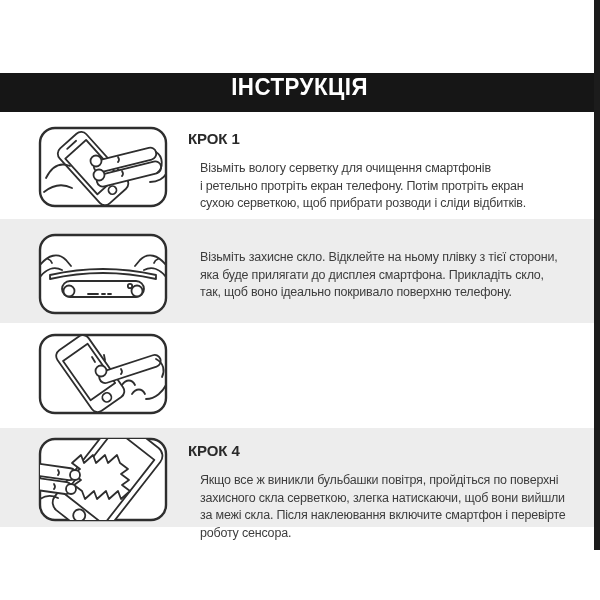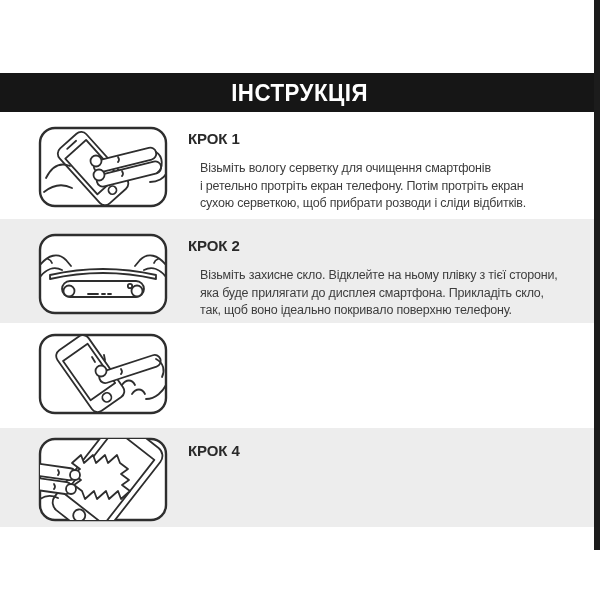--- a/index.html
+++ b/index.html
@@ -4,21 +4,21 @@
 <style>
   html,body{margin:0;padding:0;}
   body{
     width:600px;height:600px;position:relative;overflow:hidden;
     background:#ffffff;
     font-family:"Liberation Sans","DejaVu Sans",sans-serif;
     -webkit-font-smoothing:antialiased;
   }
   .header-bar{
     position:absolute;left:0;top:73px;width:600px;height:39px;
-    background:#161616;display:flex;align-items:center;justify-content:center;
+    background:#161616;display:flex;justify-content:center;
   }
   .header-title{
     color:#ffffff;font-size:24px;font-weight:bold;letter-spacing:.5px;
     transform:scaleX(.93);transform-origin:center;
   }
   .step{position:absolute;left:0;width:600px;}
   .step-1{top:112px;height:107px;background:#ffffff;}
   .step-2{top:219px;height:104px;background:#ededed;}
   .step-3{top:323px;height:105px;background:#ffffff;}
   .step-4{top:428px;height:99px;background:#ededed;padding-left:47px;}
@@ -103,21 +103,20 @@
         <path class="ln" d="M2 32 C 10 22 20 19 28 27 L 33 33"></path>
         <path class="ln" d="M2 44 C 8 36 16 33 24 37"></path>
         <path class="ln" d="M10 26 q3 1 4 4"></path>
         <path class="ln" d="M128 32 C 120 22 110 19 102 27 L 97 33"></path>
         <path class="ln" d="M128 44 C 122 36 114 33 106 37"></path>
         <path class="ln" d="M120 26 q-3 1 -4 4"></path>
       </g>
     </svg>
   </div>
   <div class="step-text">
-    <div class="step-label">КРОК 2</div>
     <div class="step-body">Візьміть захисне скло. Відклейте на ньому плівку з тієї сторони,
 яка буде прилягати до дисплея смартфона. Прикладіть скло,
 так, щоб воно ідеально покривало поверхню телефону.</div>
   </div>
 </div>
 
 <div class="step step-3">
   <div class="illu-wrap">
     <svg class="illu" viewBox="0 0 130 82">
       <clipPath id="c3">
@@ -165,16 +164,20 @@
         <rect class="lnf" x="-22" y="42" width="56" height="12" rx="6" transform="rotate(8 6 48)"></rect>
         <circle class="lnf" cx="33" cy="52" r="5"></circle>
         <path class="ln" d="M20 33 q2 3 0 5"></path>
         <path class="ln" d="M16 47 q2 3 0 5"></path>
         <path class="ln" d="M2 62 C 8 58 14 58 20 61"></path>
       </g>
     </svg>
   </div>
   <div class="step-text">
     <div class="step-label">КРОК 4</div>
+    <div class="step-body">Якщо все ж виникли бульбашки повітря, пройдіться по поверхні
+захисного скла серветкою, злегка натискаючи, щоб вони вийшли
+за межі скла. Після наклеювання включите смартфон і перевірте
+роботу сенсора.</div>
   </div>
 </div>
 
 <div class="photo-edge-strip"></div>
 
 </body></html>

